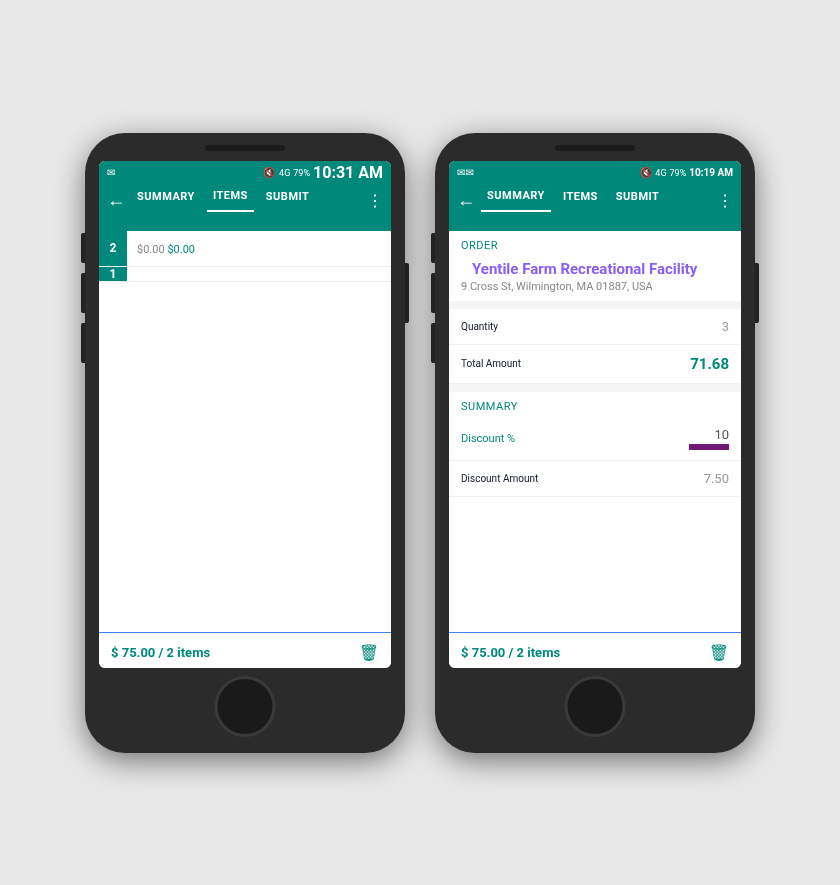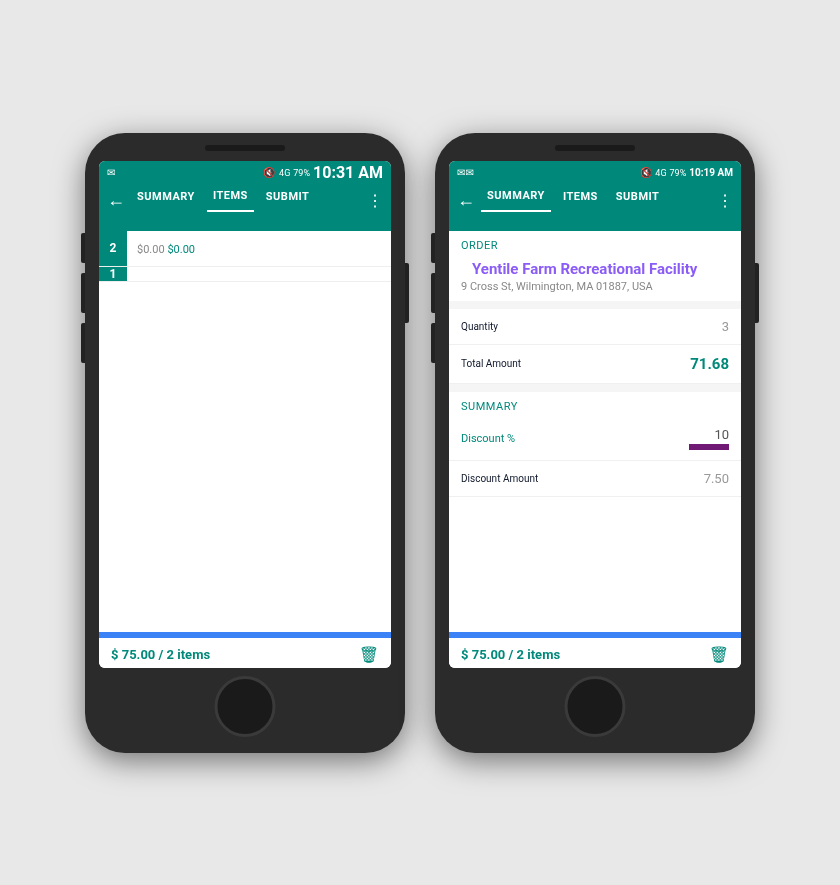--- a/index.html
+++ b/index.html
@@ -203,21 +203,21 @@
       color: #888;
       margin-top: 2px;
     }
     .item-price span {
       color: #00897b;
     }
 
     
     .bottom-bar {
       height: 40px;
-      border-top: 6px solid #3b82f6;
+      border-top: 1px solid #3b82f6;
       display: flex;
       align-items: center;
       justify-content: space-between;
       padding: 0 12px;
       background: #fff;
     }
     .bottom-total {
       font-size: 13px;
       color: #666;
     }

